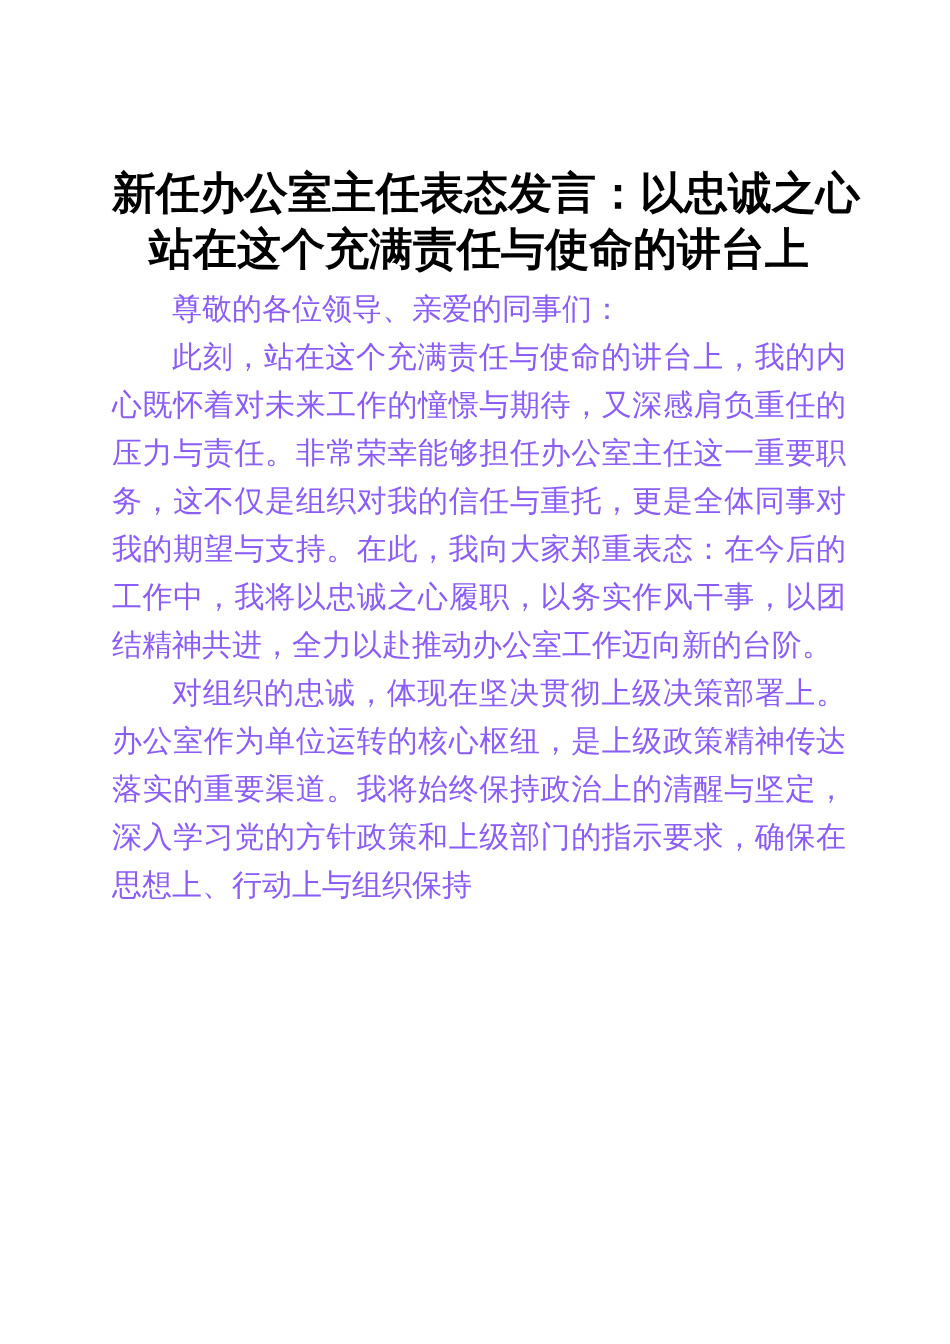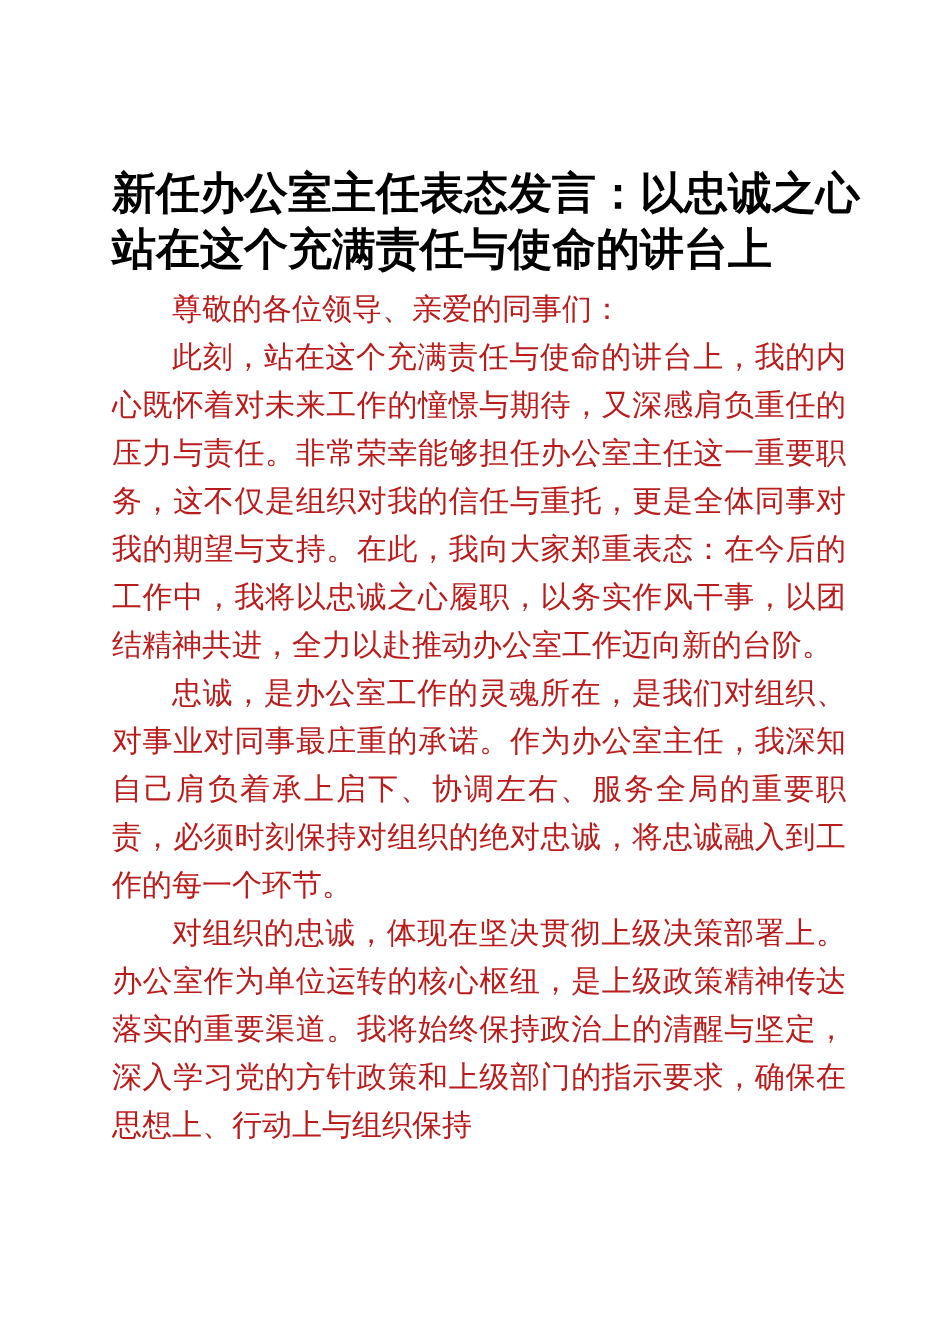--- a/index.html
+++ b/index.html
@@ -17,33 +17,33 @@
     background: #ffffff;
     color: #000000;
     padding: 165px 104px 0 112px;
     overflow: hidden;
   }
   .doc-title {
     font-family: "DejaVu Serif", "Liberation Serif", serif;
     font-weight: 700;
     font-size: 44px;
     line-height: 56px;
-    text-align: left;
+    text-align: center;
     color: #000000;
     margin: 0 0 8px 0;
   }
   .doc-title .title-line {
     white-space: nowrap;
   }
   .doc-body {
     font-family: "DejaVu Sans", "Liberation Sans", sans-serif;
     font-size: 30px;
     line-height: 48px;
     text-align: justify;
-    color: #b91c1c;
+    color: #8b5cf6;
   }
   .doc-body p {
     margin: 0;
     padding: 0;
     text-indent: 2em;
   }
   .section-heading {
     font-weight: 700;
   }
 </style>
@@ -53,17 +53,16 @@
 <div class="page">
 
   <h1 class="doc-title">
     <div class="title-line">新任办公室主任表态发言：以忠诚之心</div>
     <div class="title-line">站在这个充满责任与使命的讲台上</div>
   </h1>
 
   <div class="doc-body">
     <p>尊敬的各位领导、亲爱的同事们：</p>
     <p>此刻，站在这个充满责任与使命的讲台上，我的内心既怀着对未来工作的憧憬与期待，又深感肩负重任的压力与责任。非常荣幸能够担任办公室主任这一重要职务，这不仅是组织对我的信任与重托，更是全体同事对我的期望与支持。在此，我向大家郑重表态：在今后的工作中，我将以忠诚之心履职，以务实作风干事，以团结精神共进，全力以赴推动办公室工作迈向新的台阶。</p>
-    <p>忠诚，是办公室工作的灵魂所在，是我们对组织、对事业对同事最庄重的承诺。作为办公室主任，我深知自己肩负着承上启下、协调左右、服务全局的重要职责，必须时刻保持对组织的绝对忠诚，将忠诚融入到工作的每一个环节。</p>
     <p>对组织的忠诚，体现在坚决贯彻上级决策部署上。办公室作为单位运转的核心枢纽，是上级政策精神传达落实的重要渠道。我将始终保持政治上的清醒与坚定，深入学习党的方针政策和上级部门的指示要求，确保在思想上、行动上与组织保持</p>
   </div>
 
 </div>
 
 </body></html>

